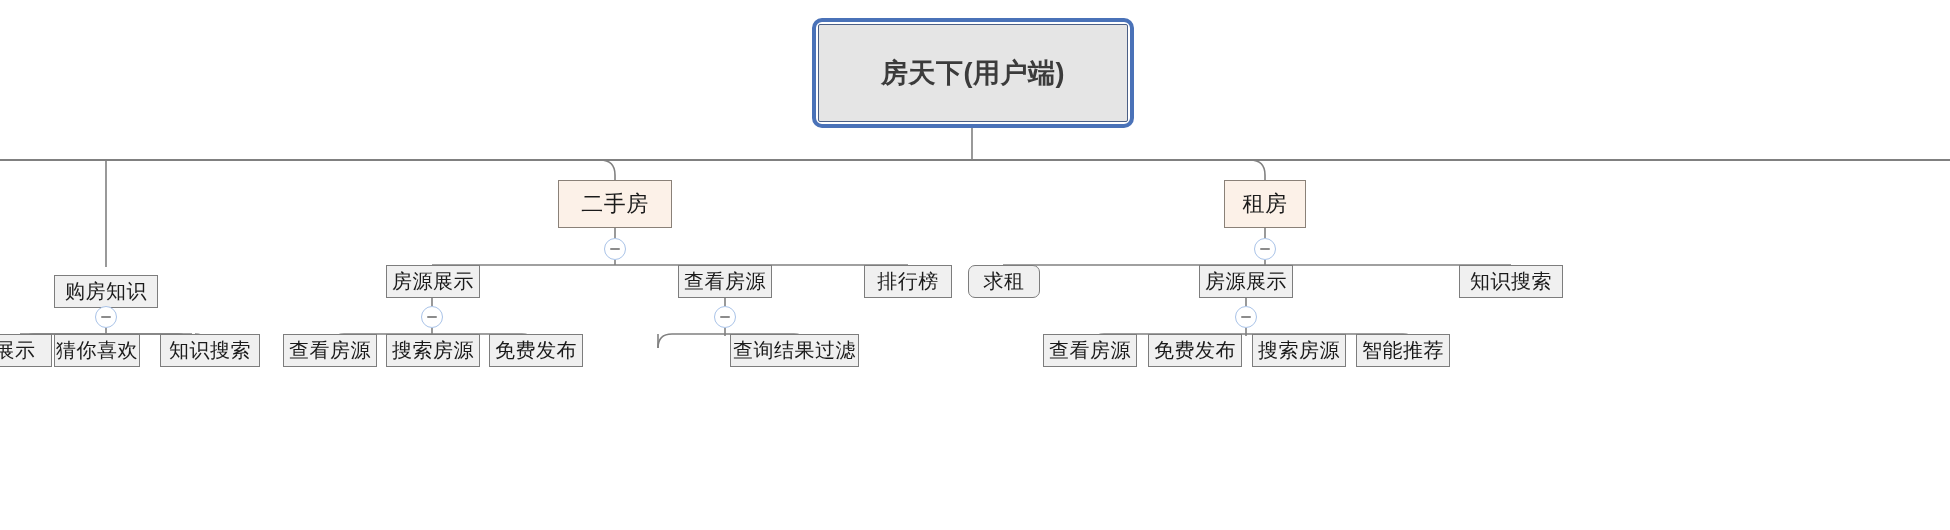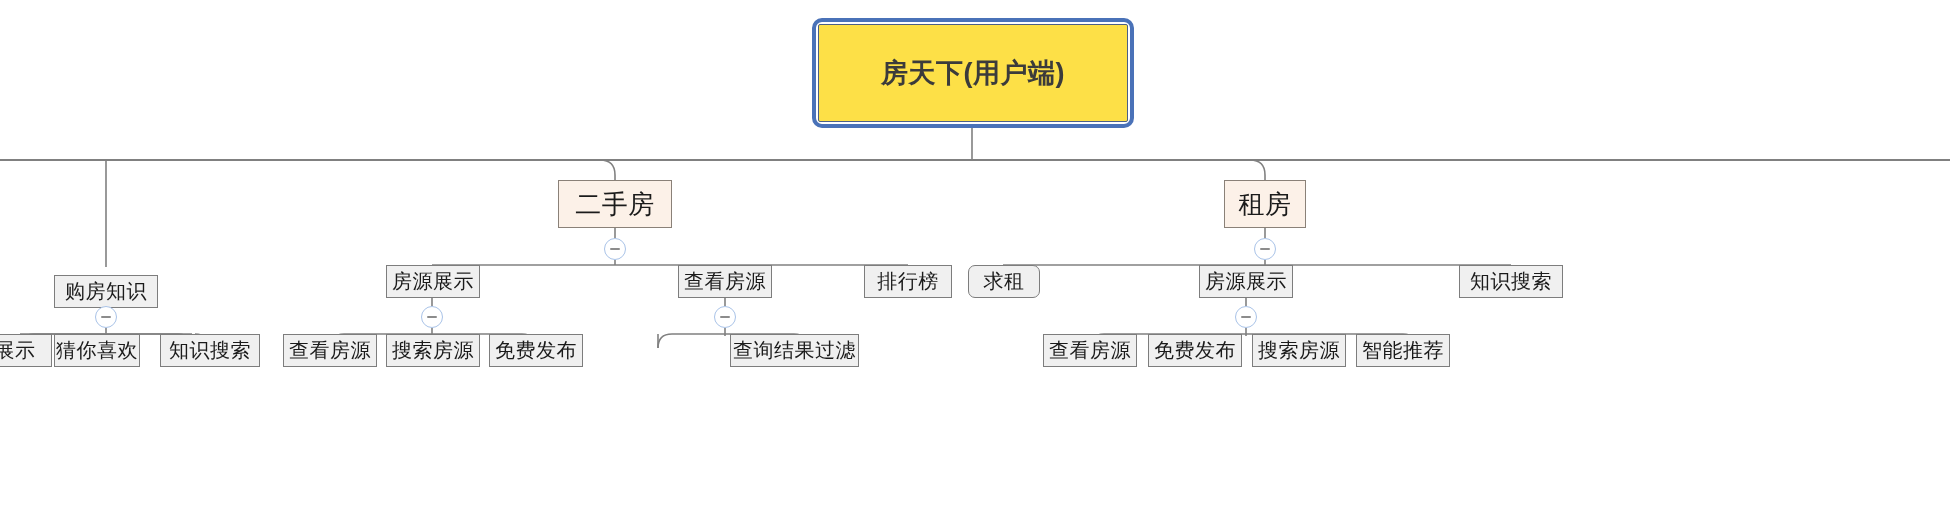--- a/index.html
+++ b/index.html
@@ -17,40 +17,40 @@
     position:absolute;
     box-sizing:border-box;
     display:flex;align-items:center;justify-content:center;
     white-space:nowrap;
     color:#1b1b1b;
     letter-spacing:.5px;
   }
 
   
   .node.root{
-    background:#fde047;
+    background:#e5e5e5;
     border:1px solid #4b5f86;
     font-size:27px;
     font-weight:bold;
     color:#3b3b3b;
     border-radius:2px;
   }
   .root-sel{
     position:absolute;
     border:4px solid #4a72b8;
     border-radius:10px;
     background:#ffffff;
     box-sizing:border-box;
   }
 
   
   .node.lvl2{
     background:#fcf1e8;
     border:1.5px solid #8a8178;
-    font-size:26px;
+    font-size:22px;
   }
 
   
   .node.lvl3,.node.leaf{
     background:#f0f0f0;
     border:1.5px solid #7d7d7d;
     font-size:20px;
   }
   .node.leaf{font-size:20px;}
 

